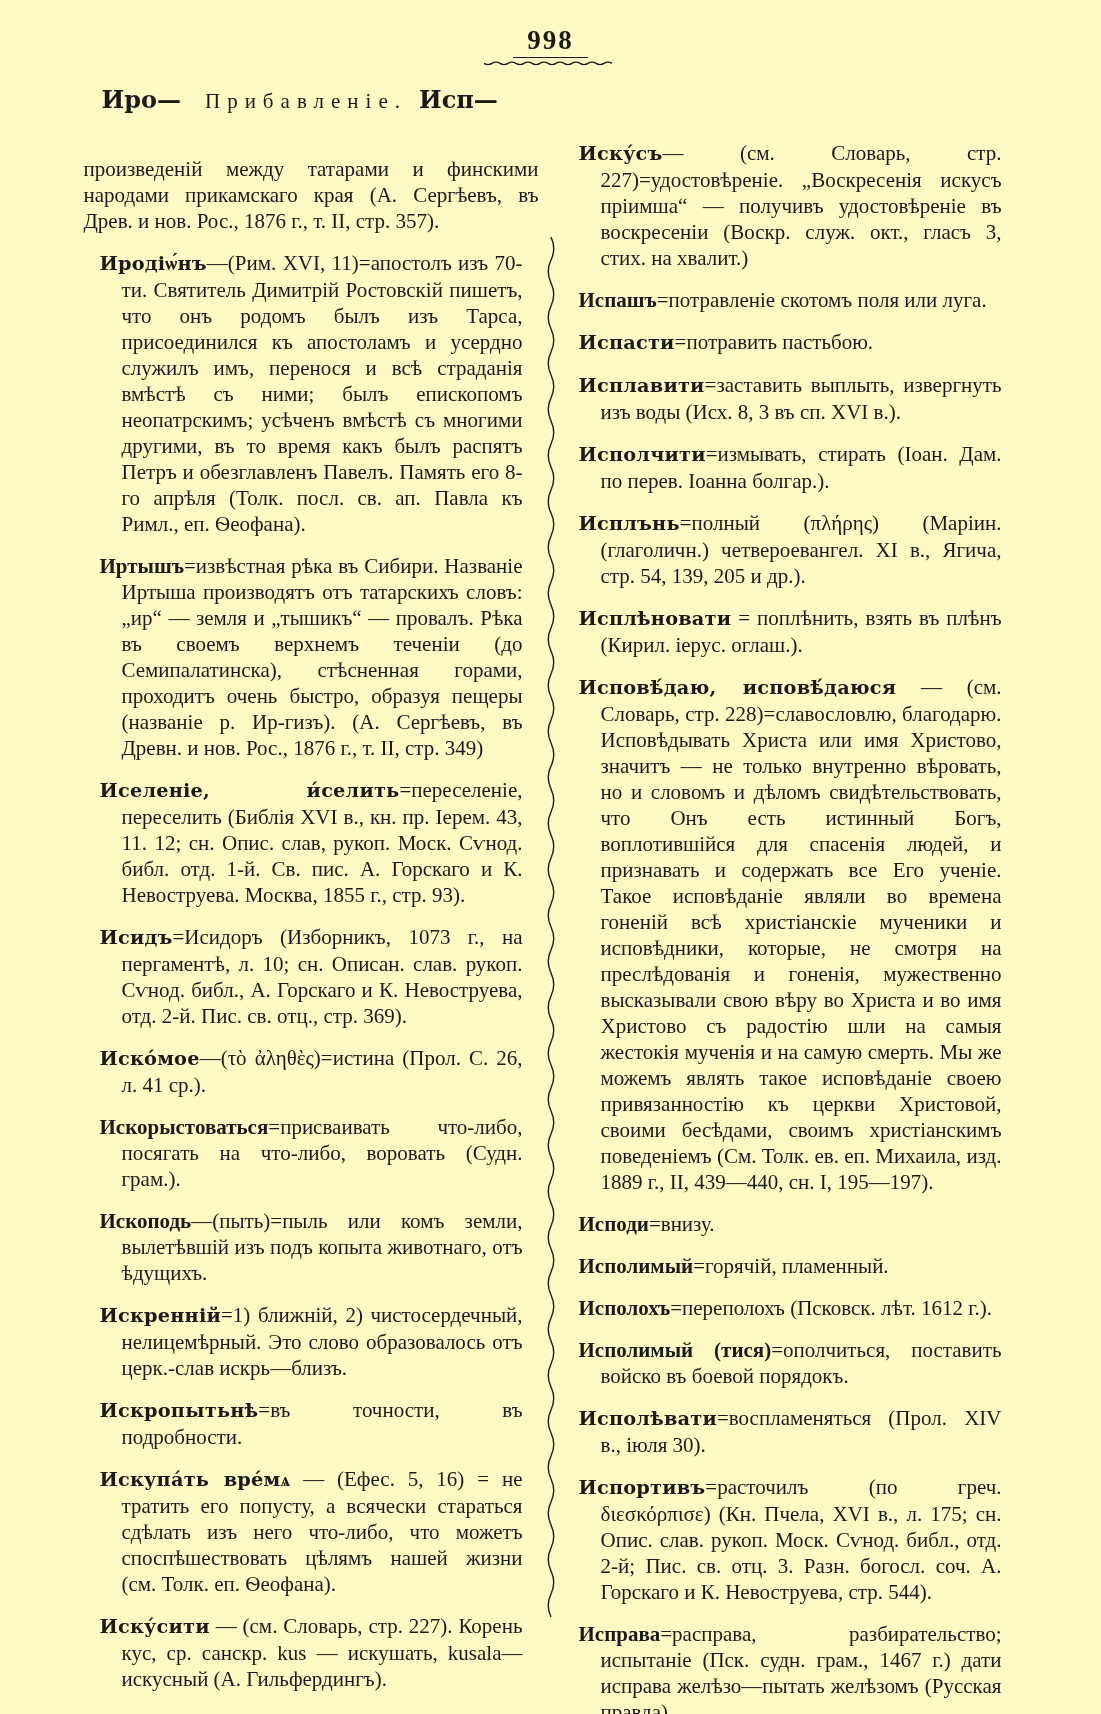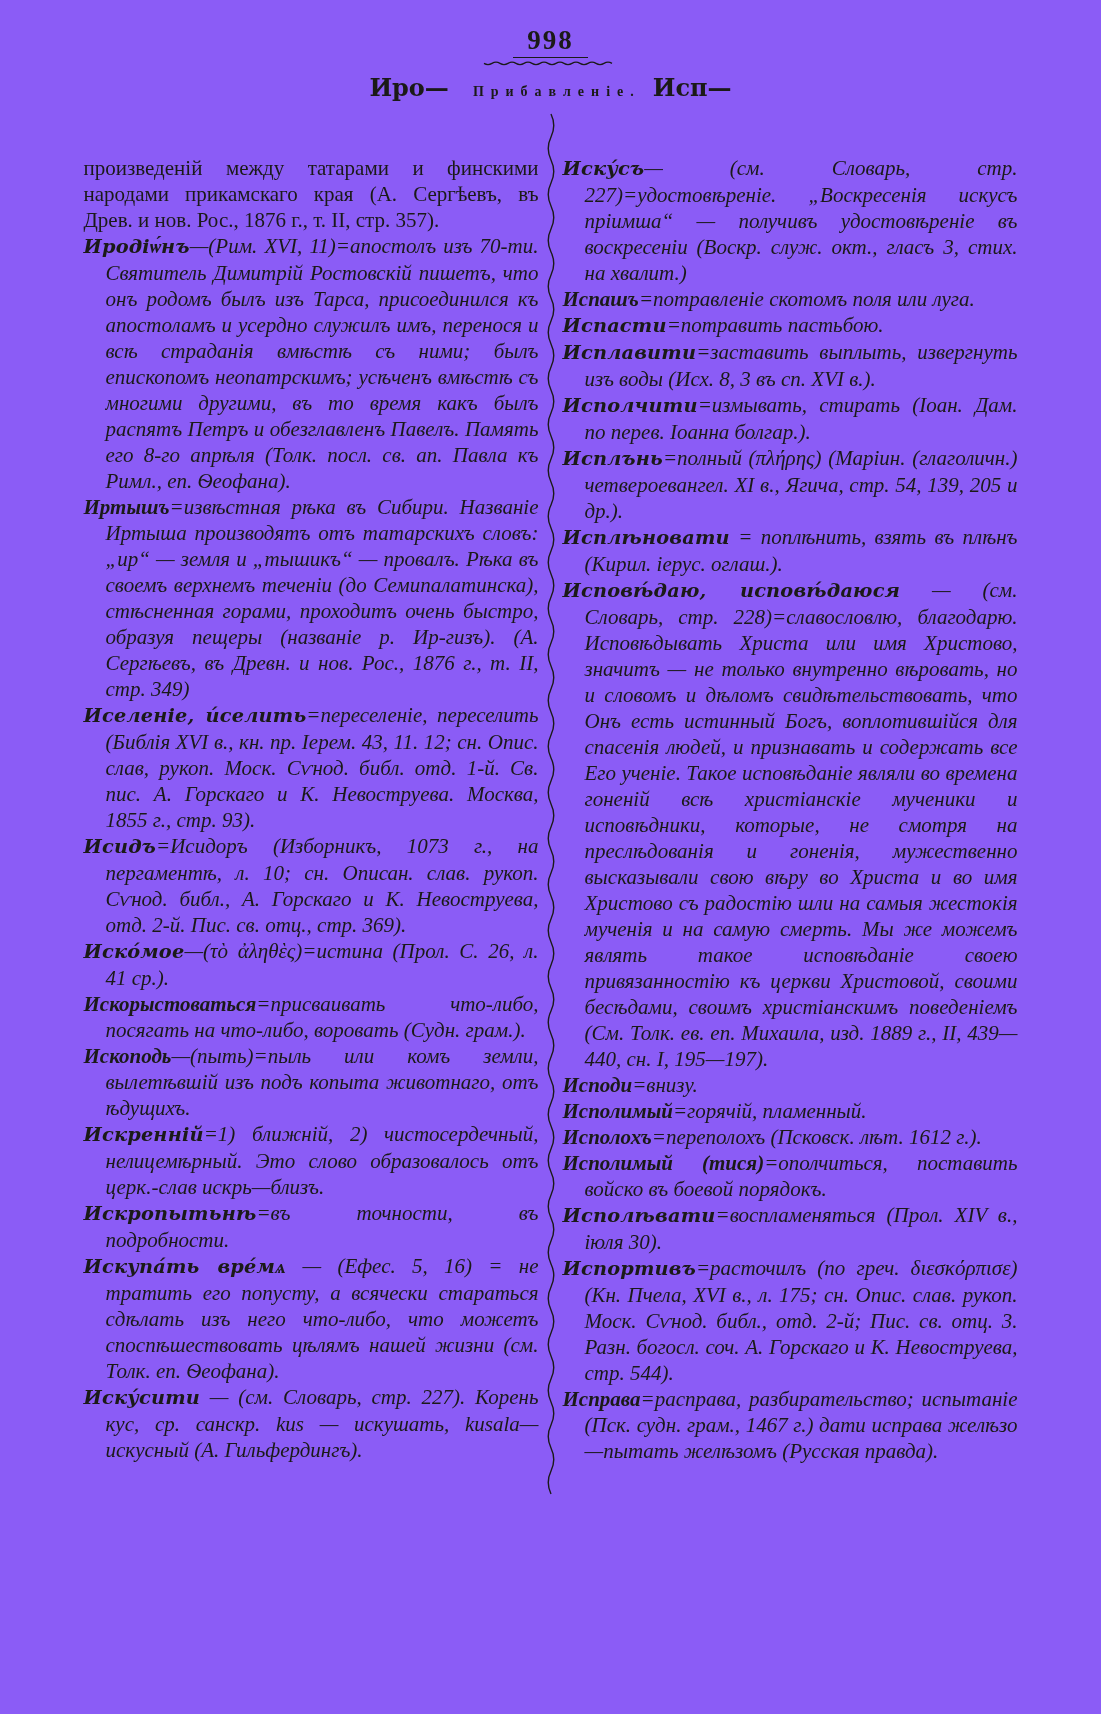--- a/index.html
+++ b/index.html
@@ -5,21 +5,21 @@
   html, body {
     margin: 0;
     padding: 0;
     background: #e8e8e4;
   }
   .page {
     position: relative;
     width: 1101px;
     height: 1714px;
     margin: 0 auto;
-    background: #8b5cf6;
+    background: #fef9c3;
     color: #1b1a18;
     font-family: "Liberation Serif", "DejaVu Serif", serif;
     overflow: hidden;
   }
   .page-head {
     padding-top: 26px;
     text-align: center;
   }
   .pageno-wrap {
     display: inline-block;
@@ -33,35 +33,35 @@
     padding: 0 14px 1px 14px;
     border-bottom: 1.6px solid #1b1a18;
     line-height: 1.1;
   }
   .pageno-squiggle {
     display: block;
     margin: 1px auto 0 auto;
   }
   .running-row {
     width: 934px;
-    margin: 4px auto 0 auto;
+    margin: 16px auto 0 auto;
     display: flex;
     align-items: baseline;
-    justify-content: center;
+    justify-content: flex-start;
     font-size: 24px;
   }
   .running-left, .running-right {
     font-weight: bold;
     font-family: "DejaVu Serif", serif;
     padding: 0 18px;
   }
   .running-title {
-    font-size: 14px;
+    font-size: 21px;
     letter-spacing: 7px;
-    font-weight: bold;
+    font-weight: normal;
     transform: translateX(6px);
   }
   .columns {
     width: 934px;
     margin: 10px auto 0 auto;
     display: flex;
     align-items: center;
   }
   .col {
     width: 455px;
@@ -69,24 +69,23 @@
     line-height: 26px;
     text-align: justify;
   }
   .divider {
     width: 24px;
     flex: 0 0 24px;
     display: flex;
     justify-content: center;
   }
   p.entry {
-    margin: 0;
+    margin: 16px;
     padding-left: 22px;
     text-indent: -22px;
-    font-style: italic;
   }
   p.cont {
     margin: 0;
     padding-left: 0;
     text-indent: 0;
   }
   .hw {
     font-weight: bold;
   }
   .hw.cs {

